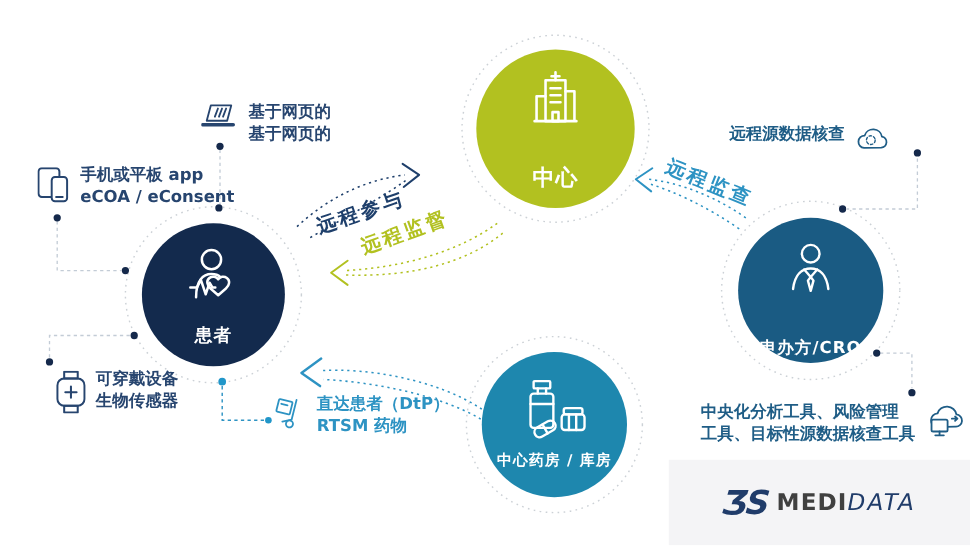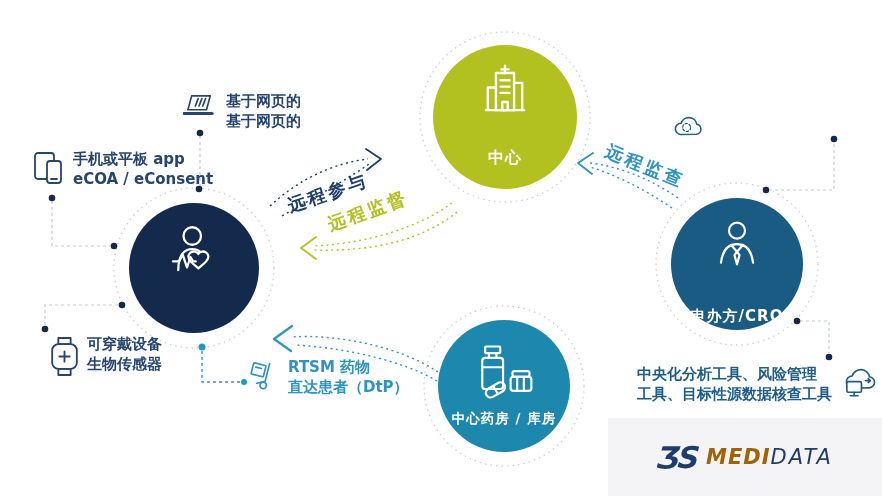--- a/index.html
+++ b/index.html
@@ -10,21 +10,21 @@
   .overlay{position:absolute;left:0;top:0;z-index:1;}
   
   .node{position:absolute;border-radius:50%;z-index:2;}
   .node-icon{position:absolute;left:50%;transform:translateX(-50%);}
   .node-label{
     position:absolute;width:100%;text-align:center;color:#ffffff;
     font-weight:bold;letter-spacing:1px;
   }
   .node-center{left:433px;top:45px;width:144px;height:144px;background:#b2c120;}
   .node-center .node-icon{top:16px;}
-  .node-center .node-label{top:103px;font-size:16px;}
+  .node-center .node-label{top:103px;font-size:20px;}
   .node-patient{left:129px;top:203px;width:130px;height:130px;background:#132a4d;}
   .node-patient .node-icon{top:17px;}
   .node-patient .node-label{top:92px;font-size:16px;}
   .node-sponsor{left:671px;top:198px;width:132px;height:132px;background:#1a5b83;}
   .node-sponsor .node-icon{top:18px;}
   .node-sponsor .node-label{top:93px;font-size:15px;margin-top:16px;}
   .node-pharmacy{left:438px;top:320px;width:132px;height:132px;background:#1e87ae;}
   .node-pharmacy .node-icon{top:24px;}
   .node-pharmacy .node-label{top:90px;font-size:13.5px;}
   
@@ -51,21 +51,21 @@
   .flow-monitoring{left:645px;top:166px;transform:translate(-50%,-50%) rotate(22deg);color:#2d93c3;}
   
   .logo-panel{
     position:absolute;left:608px;top:418px;width:274px;height:78px;background:#f4f4f6;
     z-index:4;display:flex;align-items:center;justify-content:center;
   }
   .logo-mark{
     font-style:italic;font-weight:bold;font-size:30px;color:#203c6a;
     letter-spacing:-2px;margin-right:8px;display:inline-block;transform:skewX(-6deg);
   }
-  .logo-medi{font-style:italic;font-weight:bold;font-size:21px;color:#a16207;letter-spacing:1px;}
+  .logo-medi{font-weight:bold;font-size:21px;color:#404040;letter-spacing:1px;}
   .logo-data{font-style:italic;font-weight:normal;font-size:21px;color:#203c6a;letter-spacing:2px;}
   
   .ring{fill:none;stroke:#ccd1d6;stroke-width:1.3;stroke-dasharray:1.5 4;}
   .conn{fill:none;stroke:#c3ccd6;stroke-width:1.2;stroke-dasharray:3 3;}
   .conn-teal{fill:none;stroke:#2d93c3;stroke-width:1.3;stroke-dasharray:3 3;}
   .dash-navy{fill:none;stroke:#1e3f6b;stroke-width:1.4;stroke-dasharray:2 3.5;}
   .dash-lime{fill:none;stroke:#b2c120;stroke-width:1.4;stroke-dasharray:2 3.5;}
   .dash-teal{fill:none;stroke:#2d93c3;stroke-width:1.4;stroke-dasharray:2 3.5;}
   .head-navy{fill:none;stroke:#1e3f6b;stroke-width:1.8;stroke-linecap:round;stroke-linejoin:round;}
   .head-lime{fill:none;stroke:#b2c120;stroke-width:1.8;stroke-linecap:round;stroke-linejoin:round;}
@@ -147,20 +147,21 @@
     <div class="node-label">中心</div>
   </div>
 
   <div class="node node-patient">
     <svg class="node-icon" width="56" height="60" viewBox="0 0 64 64">
       <circle class="wicon" cx="30" cy="16" r="10"></circle>
       <path class="wicon" d="M14,55 C14,38 21,31 30,31 C34,31 37,32 39,34"></path>
       <path class="wicon" d="M37,53 l-8,-7 c-4,-3.5 -4.5,-8.5 -1,-11 c3,-2.2 7,-1.5 9,1.5 c2,-3 6,-3.7 9,-1.5 c3.5,2.5 3,7.5 -1,11 z"></path>
       <polyline class="wicon" points="8,45 15,45 19,37 24,52 28,40 31,45 34,45"></polyline>
     </svg>
+    <div class="node-label">患者</div>
   </div>
 
   <div class="node node-sponsor">
     <svg class="node-icon" width="54" height="58" viewBox="0 0 64 64">
       <circle class="wicon" cx="32" cy="15" r="9.5"></circle>
       <path class="wicon" d="M13,53 C15,37 23,31 32,31 C41,31 49,37 51,53"></path>
       <path class="wicon" d="M25,32 L32,40 L39,32"></path>
       <polygon class="wicon" points="32,40 29,44 32,55 35,44"></polygon>
     </svg>
     <div class="node-label">申办方/CRO</div>
@@ -217,20 +218,21 @@
       <path class="nicon" d="M13,14 V24 M8,19 H18"></path>
     </svg>
     <div class="side-text">
       <span>可穿戴设备</span>
       <span>生物传感器</span>
     </div>
   </div>
 
   <div class="side-label lbl-edc">
     <div class="side-text">
+      <span>远程源数据核查</span>
     </div>
     <svg class="icon-pad" width="34" height="24" viewBox="0 0 36 24">
       <path class="bicon" d="M9,21 a6,6 0 0 1 0.6,-11.97 a8.5,8 0 0 1 16.6,0.97 a5.4,5.4 0 0 1 -0.7,10.7 z"></path>
       <circle class="bicon" cx="15.5" cy="13.5" r="4.2" style="stroke-dasharray:2.4 2;stroke-width:1.3"></circle>
     </svg>
   </div>
 
   <div class="side-label lbl-analysis">
     <div class="side-text">
       <span>中央化分析工具、风险管理</span>
@@ -247,22 +249,22 @@
   <div class="side-label lbl-rtsm">
     <svg class="icon-pad" width="31" height="32" viewBox="0 0 32 32">
       <g transform="rotate(14 16 16)">
         <rect class="ticon" x="3" y="5" width="13" height="12" rx="1"></rect>
         <path class="ticon" d="M6,9 H12"></path>
         <path class="ticon" d="M19,2 V21 L11,25"></path>
         <circle class="ticon" cx="18" cy="25.5" r="3.3"></circle>
       </g>
     </svg>
     <div class="side-text">
+      <span>直达患者（DtP）</span>
       <span>RTSM 药物</span>
-      <span>直达患者（DtP）</span>
     </div>
   </div>
 
   <div class="flow flow-participation">远程参与</div>
   <div class="flow flow-supervision">远程监督</div>
   <div class="flow flow-monitoring">远程监查</div>
 
   <div class="logo-panel">
     <span class="logo-mark">ƷS</span>
     <span class="logo-medi">MEDI</span>

